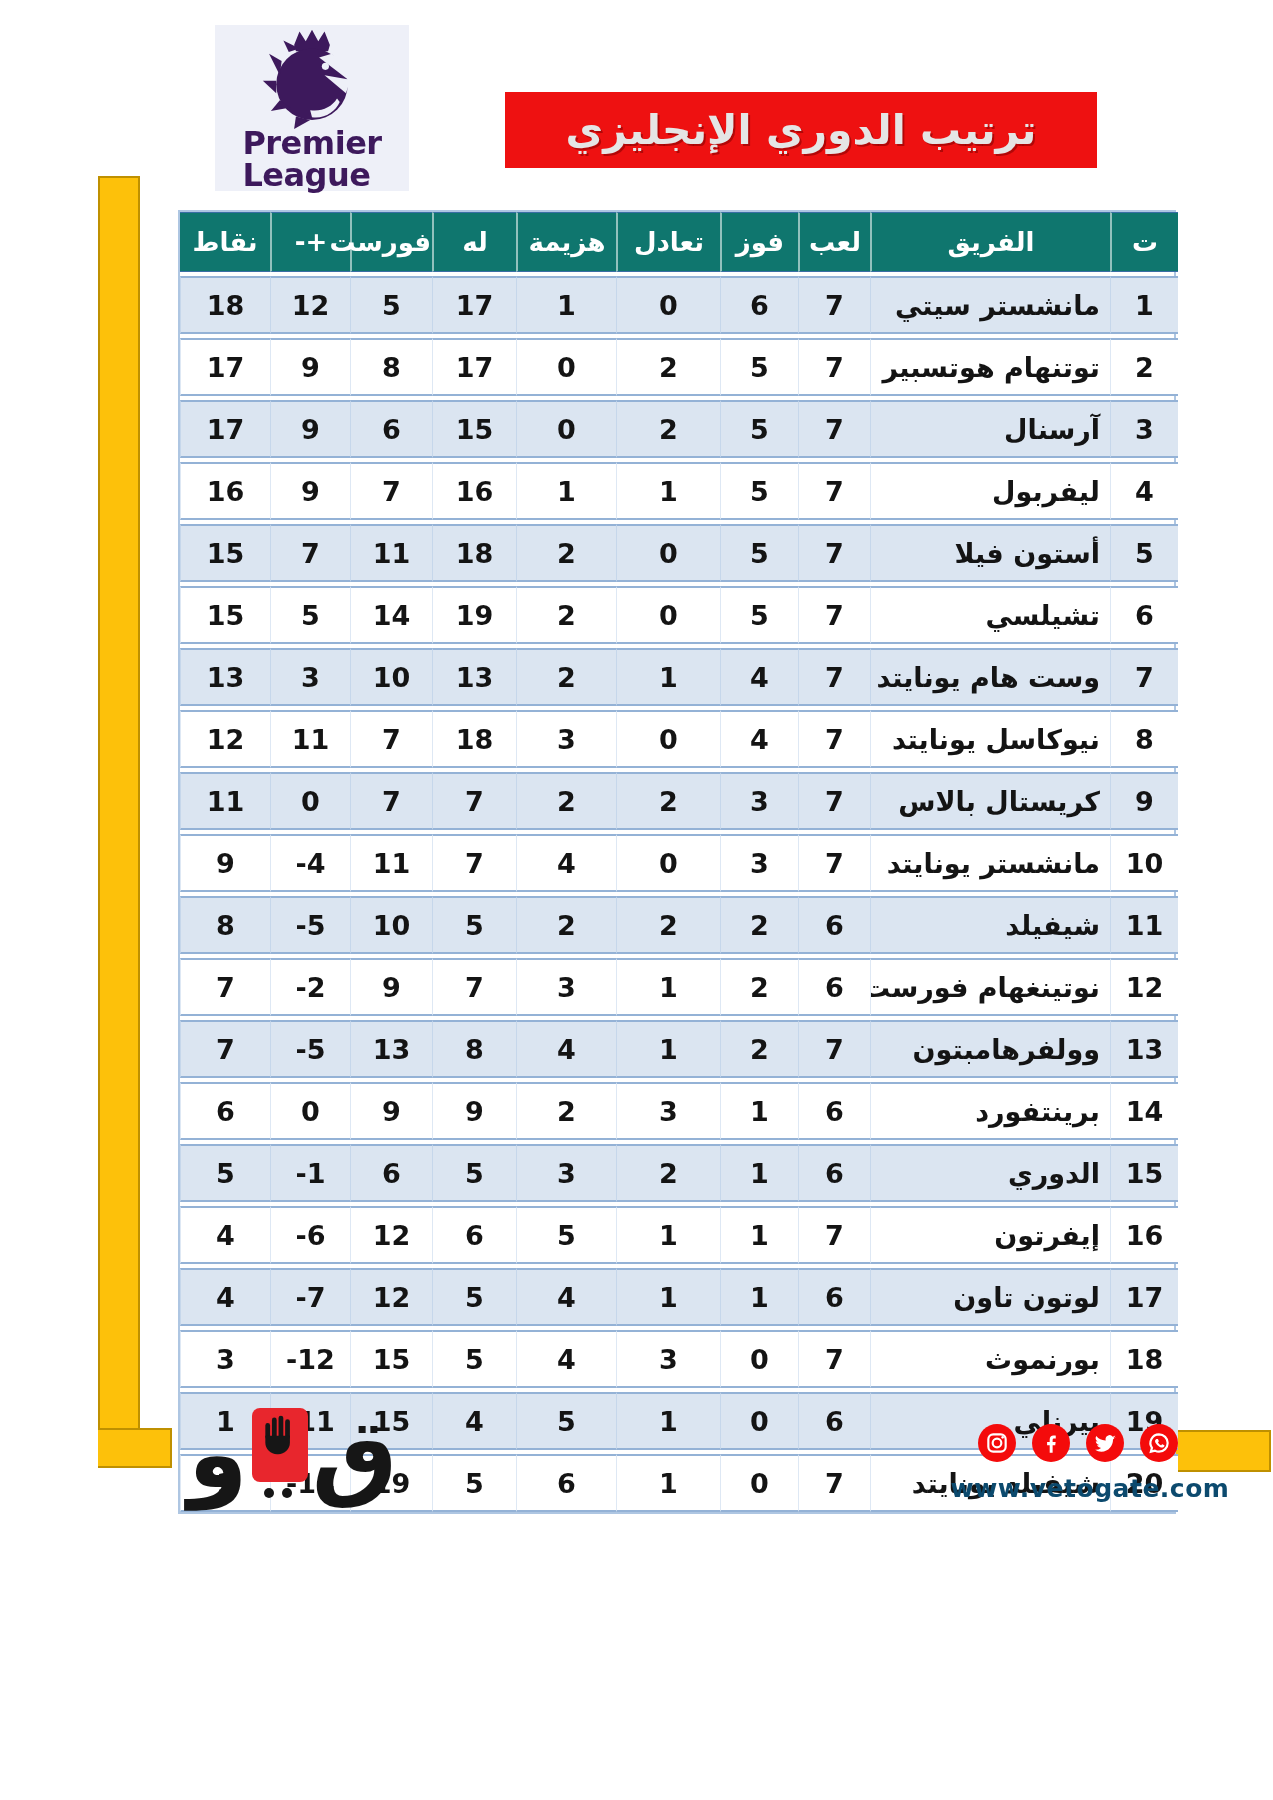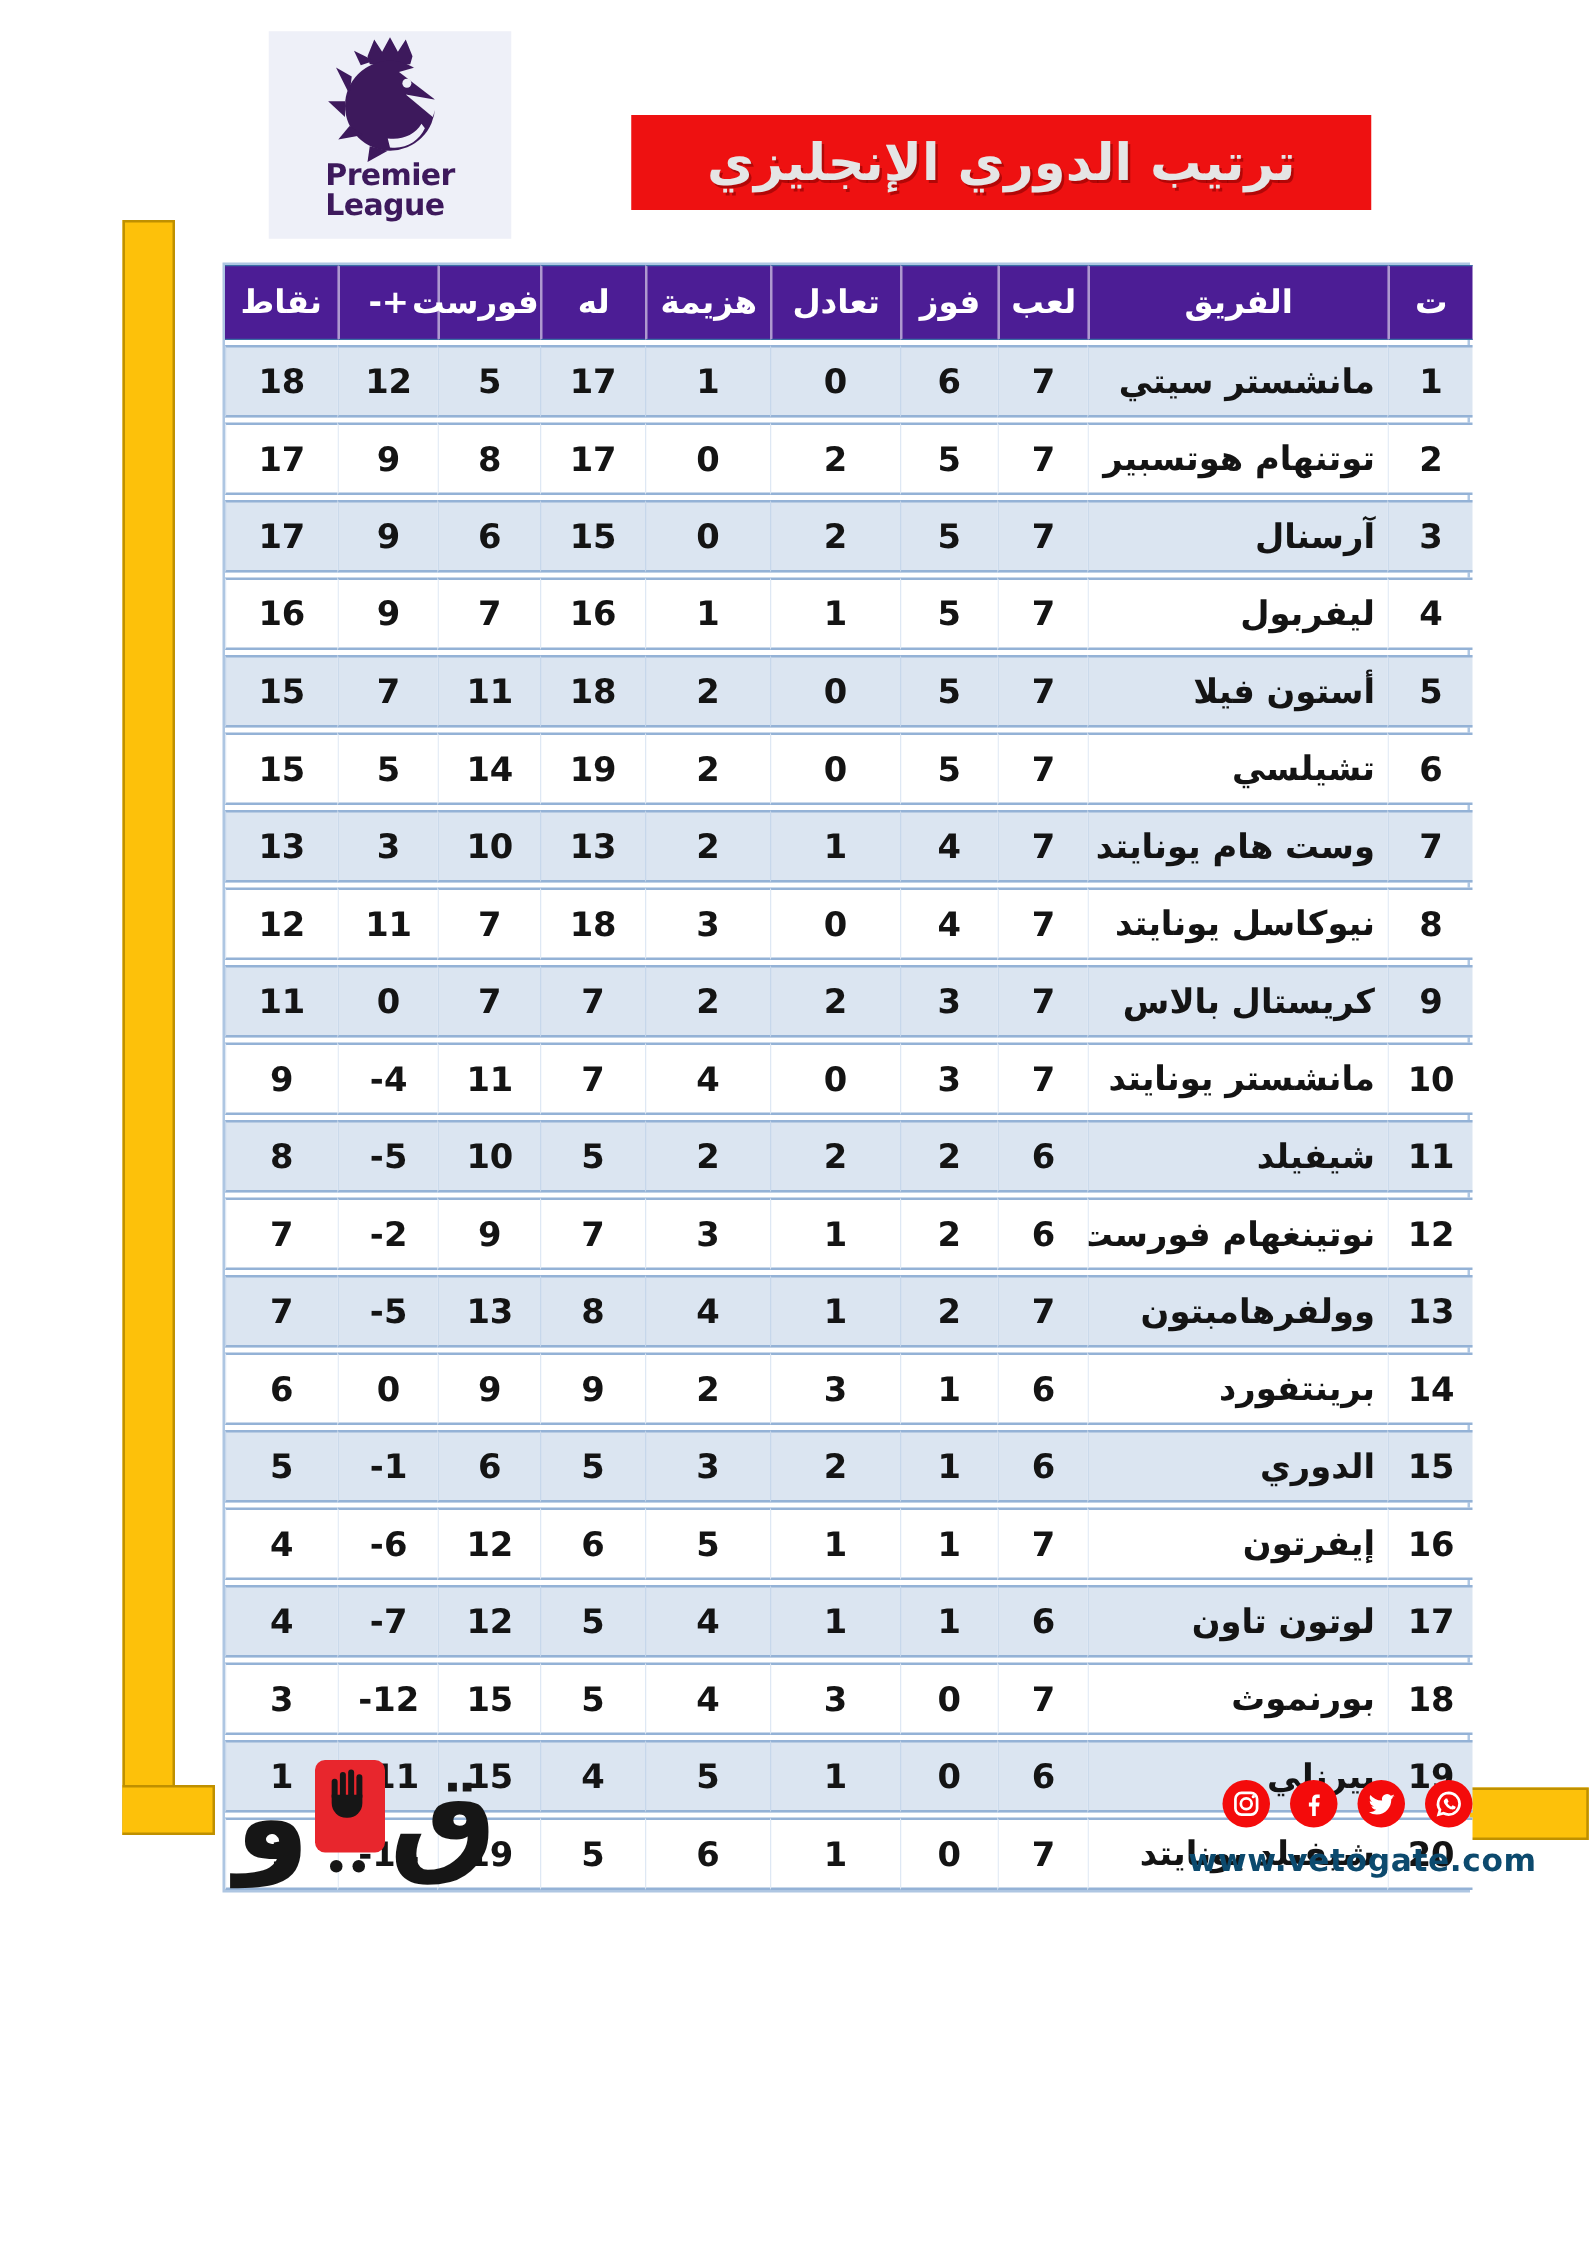--- a/index.html
+++ b/index.html
@@ -4,39 +4,39 @@
 <style>
   html,body{margin:0;padding:0;background:#ffffff;}
   body{width:1273px;height:1800px;position:relative;overflow:hidden;
        font-family:"DejaVu Sans","Liberation Sans",sans-serif;}
 
   
   .pl-box{position:absolute;left:215px;top:25px;width:194px;height:166px;
           background:#eef0f8;display:flex;flex-direction:column;align-items:center;
           justify-content:flex-start;}
   .pl-lion{margin-top:2px;}
-  .pl-words{color:#3d195c;font-weight:800;font-size:24px;line-height:.98;
+  .pl-words{color:#3d195c;font-weight:800;font-size:32px;line-height:.98;
             text-align:left;margin-top:-6px;letter-spacing:-.5px;}
   .banner{position:absolute;left:505px;top:92px;width:592px;height:76px;
           background:#ee1111;display:flex;align-items:center;justify-content:center;}
   .banner-text{color:#e5e5e5;font-weight:800;font-size:41px;direction:rtl;
                text-shadow:2px 2px 0 rgba(130,0,0,.55);}
 
   
   .ybar{background:#fdc10a;border:2px solid #bf9000;position:absolute;box-sizing:border-box;}
   .ybar-vert{left:98px;top:176px;width:42px;height:1292px;}
   .ybar-foot{left:98px;top:1428px;width:74px;height:40px;border-left:none;}
   .ybar-horiz{left:377px;top:1430px;width:894px;height:42px;}
 
   
   .table-frame{position:absolute;left:178px;top:210px;width:998px;
                border:2px solid #aec6e2;box-sizing:border-box;background:#fff;}
   table{width:100%;border-collapse:separate;border-spacing:0 4px;direction:rtl;
         table-layout:fixed;margin-top:-4px;margin-bottom:-4px;}
-  thead th{background:#4c1d95;color:#fff;font-size:26px;font-weight:700;
+  thead th{background:#0f766e;color:#fff;font-size:26px;font-weight:700;
            height:56px;border-left:2px solid rgba(255,255,255,.55);
            border-top:1px solid #3a6ea5;border-bottom:1px solid #3a6ea5;}
   thead th:last-child{border-left:none;}
   tbody td{height:52px;font-size:27px;font-weight:700;color:#141414;text-align:center;
            border-top:2px solid #94b2d6;border-bottom:2px solid #94b2d6;
            border-left:1px solid rgba(160,190,224,.35);overflow:hidden;white-space:nowrap;}
   tbody tr.blue td{background:#dbe5f1;}
   tbody tr.white td{background:#ffffff;}
   td.num{direction:ltr;}
   td.team{text-align:right;padding-left:4px;padding-right:10px;font-size:27px;margin-left:48px;}

